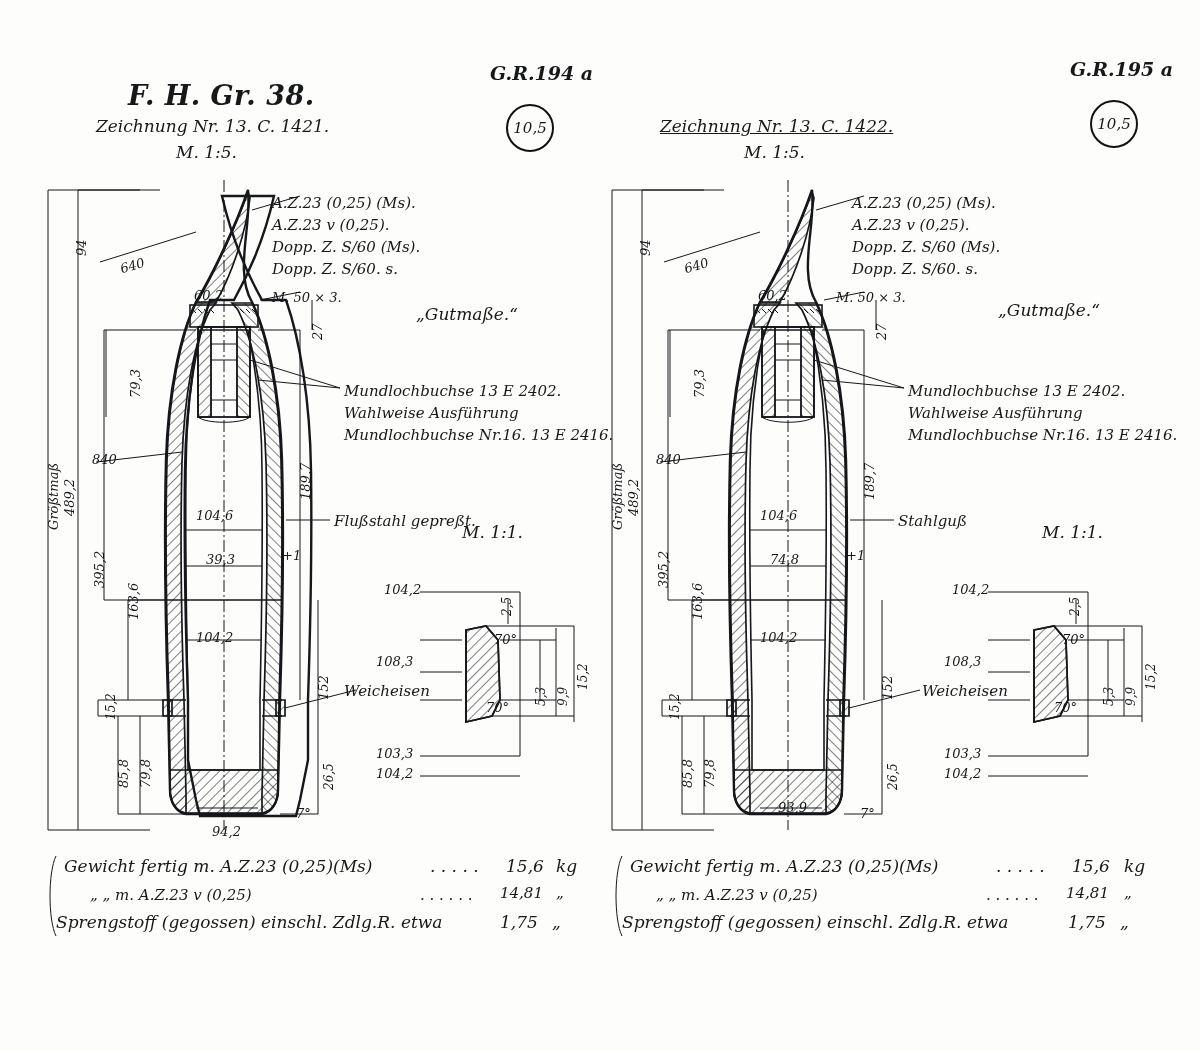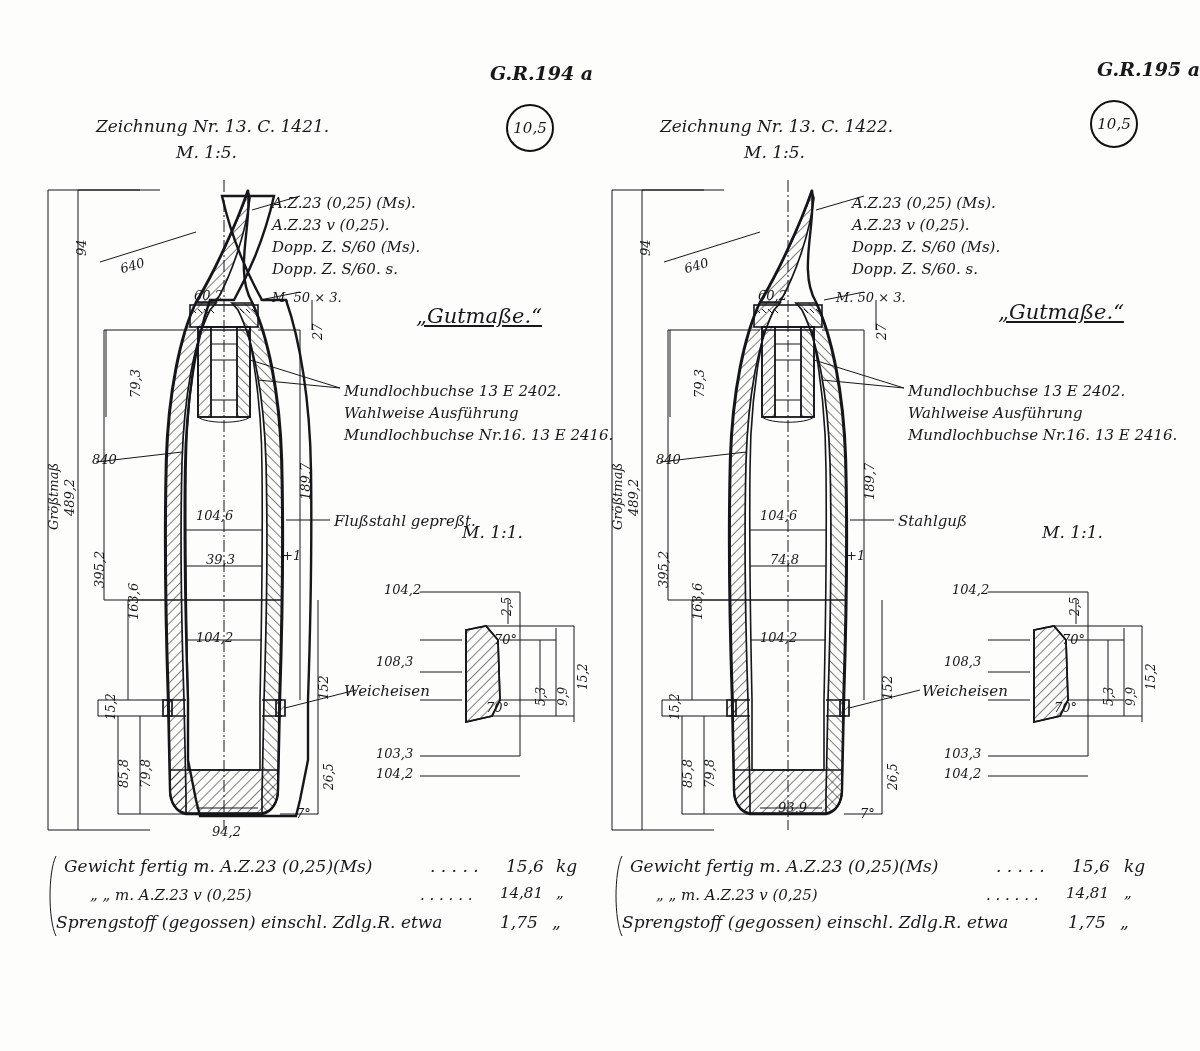--- a/index.html
+++ b/index.html
@@ -10,21 +10,21 @@
   .abs{position:absolute;white-space:nowrap;}
   .ttl{font-size:27px;font-weight:bold;font-style:italic;letter-spacing:.5px;}
   .sub{font-size:17px;font-style:italic;}
   .gr{font-size:19px;font-style:italic;font-weight:bold;}
   .circ{position:absolute;width:44px;height:44px;border:2px solid #111;border-radius:50%;
         display:flex;align-items:center;justify-content:center;font-size:15px;font-style:italic;}
   .note{font-size:15px;font-style:italic;}
   .dim{font-size:13px;font-style:italic;}
   .dimv{font-size:13px;font-style:italic;transform-origin:0 0;transform:rotate(-90deg);}
   .dimv2{font-size:12px;font-style:italic;transform-origin:0 0;transform:rotate(-90deg);}
-  .gut{font-size:21px;font-style:italic;text-decoration:underline;}
+  .gut{font-size:17px;font-style:italic;}
   .foot{font-size:17px;font-style:italic;}
   .foot2{font-size:15px;font-style:italic;}
   svg{position:absolute;left:0;top:0;}
   .ln{stroke:#15171a;fill:none;}
   .thin{stroke-width:1;}
   .med{stroke-width:1.6;}
   .thick{stroke-width:2.4;}
   .hatch{fill:url(#hatchP);stroke:#15171a;stroke-width:1.7;}
   .hatch2{fill:url(#hatchP2);stroke:#15171a;stroke-width:1.7;}
   .dashdot{stroke:#15171a;stroke-width:1;stroke-dasharray:12 3 2 3;fill:none;}
@@ -200,20 +200,21 @@
   <path class="ln thin" d="M988,592 L1088,592 M988,640 L1030,640 M988,672 L1030,672
         M988,700 L1030,700 M988,756 L1088,756 M988,776 L1088,776"></path>
   <path class="ln thin" d="M1076,600 L1076,624 M1088,592 L1088,756 M1108,640 L1108,700
         M1124,628 L1124,716 M1142,626 L1142,722"></path>
   <path class="ln thin" d="M1068,640 L1124,640 M1068,700 L1124,700 M1060,716 L1142,716 M1054,626 L1142,626"></path>
 
   <path class="ln thin" d="M56,856 C48,872 48,920 56,936"></path>
   <path class="ln thin" d="M622,856 C614,872 614,920 622,936"></path>
 </svg>
 
+<div class="abs ttl hand" style="left:128px;top:80px;">F. H. Gr. 38.</div>
 <div class="abs sub hand" style="left:96px;top:116px;">Zeichnung Nr. 13. C. 1421.</div>
 <div class="abs sub hand" style="left:176px;top:142px;">M. 1:5.</div>
 <div class="abs gr hand" style="left:490px;top:62px;">G.R.194 a</div>
 <div class="circ hand" style="left:506px;top:104px;">10,5</div>
 
 <div class="abs note hand" style="left:272px;top:194px;">A.Z.23 (0,25) (Ms).</div>
 <div class="abs note hand" style="left:272px;top:216px;">A.Z.23 v (0,25).</div>
 <div class="abs note hand" style="left:272px;top:238px;">Dopp. Z. S/60 (Ms).</div>
 <div class="abs note hand" style="left:272px;top:260px;">Dopp. Z. S/60. s.</div>
 <div class="abs gut hand" style="left:416px;top:304px;">„Gutmaße.“</div>
@@ -268,23 +269,23 @@
 
 <div class="abs foot2 hand" style="left:90px;top:886px;">„      „      m. A.Z.23 v (0,25)</div>
 <div class="abs foot2 hand" style="left:420px;top:886px;">. . . . . .</div>
 <div class="abs foot2 hand" style="left:500px;top:884px;">14,81</div>
 <div class="abs foot2 hand" style="left:556px;top:884px;">„</div>
 
 <div class="abs foot hand" style="left:56px;top:912px;">Sprengstoff (gegossen) einschl. Zdlg.R. etwa</div>
 <div class="abs foot hand" style="left:500px;top:912px;">1,75</div>
 <div class="abs foot hand" style="left:552px;top:912px;">„</div>
 
-<div class="abs sub hand" style="left:660px;top:116px;">Zeichnung Nr. 13. C. 1422.</div>
+<div class="abs sub hand" style="left:660px;top:116px;text-decoration:underline;">Zeichnung Nr. 13. C. 1422.</div>
 <div class="abs sub hand" style="left:744px;top:142px;">M. 1:5.</div>
-<div class="abs gr hand" style="left:1070px;top:58px;margin-left:27px;">G.R.195 a</div>
+<div class="abs gr hand" style="left:1070px;top:58px;">G.R.195 a</div>
 <div class="circ hand" style="left:1090px;top:100px;">10,5</div>
 
 <div class="abs note hand" style="left:852px;top:194px;">A.Z.23 (0,25) (Ms).</div>
 <div class="abs note hand" style="left:852px;top:216px;">A.Z.23 v (0,25).</div>
 <div class="abs note hand" style="left:852px;top:238px;">Dopp. Z. S/60 (Ms).</div>
 <div class="abs note hand" style="left:852px;top:260px;">Dopp. Z. S/60. s.</div>
 <div class="abs gut hand" style="left:998px;top:300px;">„Gutmaße.“</div>
 
 <div class="abs note hand" style="left:908px;top:382px;">Mundlochbuchse 13 E 2402.</div>
 <div class="abs note hand" style="left:908px;top:404px;">Wahlweise Ausführung</div>

